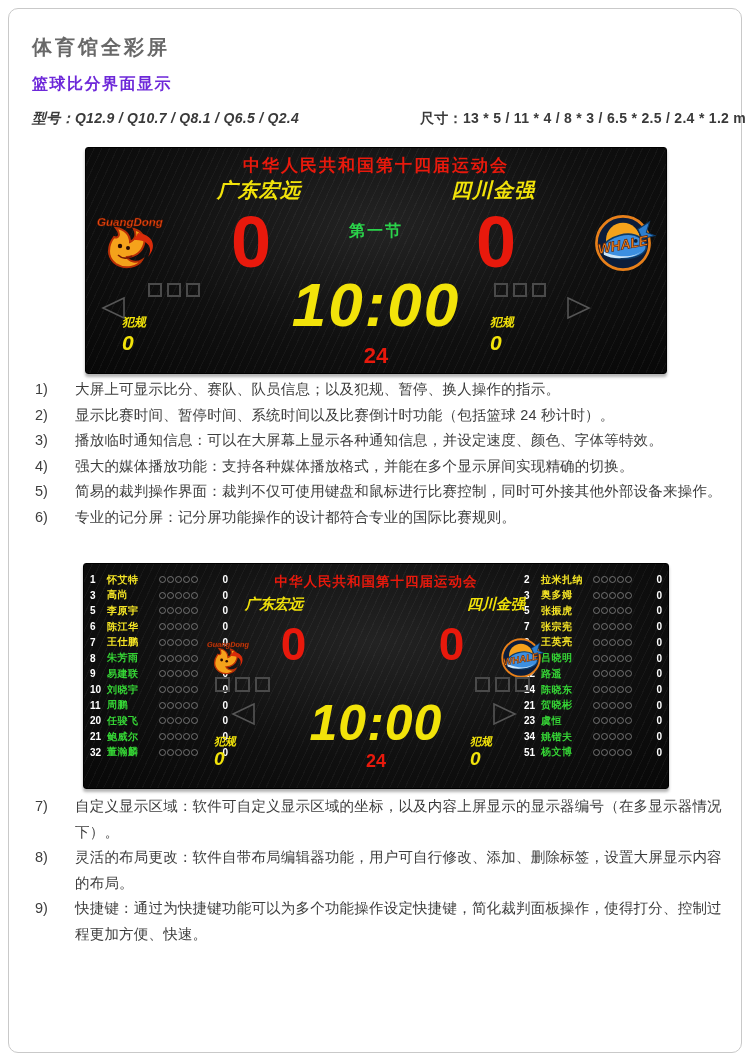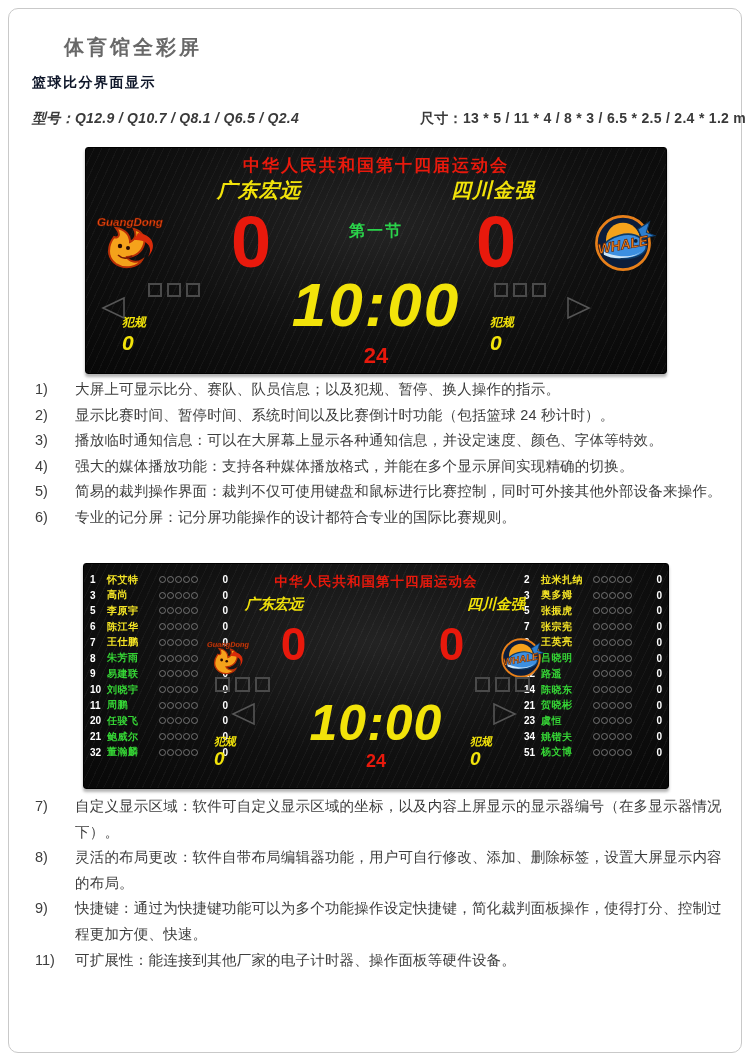--- a/index.html
+++ b/index.html
@@ -4,22 +4,22 @@
 <style>
   html,body{margin:0;padding:0;}
   body{
     width:750px;height:1061px;position:relative;background:#ffffff;
     font-family:"Liberation Sans","DejaVu Sans",sans-serif;
     -webkit-font-smoothing:antialiased;overflow:hidden;
   }
   .frame{position:absolute;inset:8px;border:1px solid #c9c9c9;border-radius:10px;pointer-events:none;}
 
   
-  .page-title{position:absolute;left:32px;top:34px;font-size:20px;font-weight:bold;color:#686868;letter-spacing:3px;margin-left:32px;}
-  .page-subtitle{position:absolute;left:32px;top:74px;font-size:14px;font-weight:bold;color:#0f172a;letter-spacing:1.5px;}
+  .page-title{position:absolute;left:32px;top:34px;font-size:20px;font-weight:bold;color:#686868;letter-spacing:3px;}
+  .page-subtitle{position:absolute;left:32px;top:74px;font-size:16px;font-weight:bold;color:#6d28d9;letter-spacing:1.5px;}
   .spec{position:absolute;top:110px;font-size:14px;font-weight:600;color:#3a3a3a;letter-spacing:0.3px;}
   .spec.model{left:32px;font-style:italic;}
   .spec.size{left:420px;text-align:center;}
 
   
   .board{
     position:absolute;border:1px solid #000;border-radius:3px;
     background:
       repeating-linear-gradient(115deg, rgba(255,255,255,0.04) 0 1px, rgba(0,0,0,0) 1px 7px),
       radial-gradient(ellipse at 50% 35%, #232323 0%, #101010 55%, #080808 100%);
@@ -564,17 +564,13 @@
       <span class="f-text">自定义显示区域：软件可自定义显示区域的坐标，以及内容上屏显示的显示器编号（在多显示器情况下）。</span>
     </li>
   <li>
       <span class="f-num">8)</span>
       <span class="f-text">灵活的布局更改：软件自带布局编辑器功能，用户可自行修改、添加、删除标签，设置大屏显示内容的布局。</span>
     </li>
   <li>
       <span class="f-num">9)</span>
       <span class="f-text">快捷键：通过为快捷键功能可以为多个功能操作设定快捷键，简化裁判面板操作，使得打分、控制过程更加方便、快速。</span>
     </li>
-  <li>
-      <span class="f-num">11)</span>
-      <span class="f-text">可扩展性：能连接到其他厂家的电子计时器、操作面板等硬件设备。</span>
-    </li>
 </ol>
 
 </body></html>

